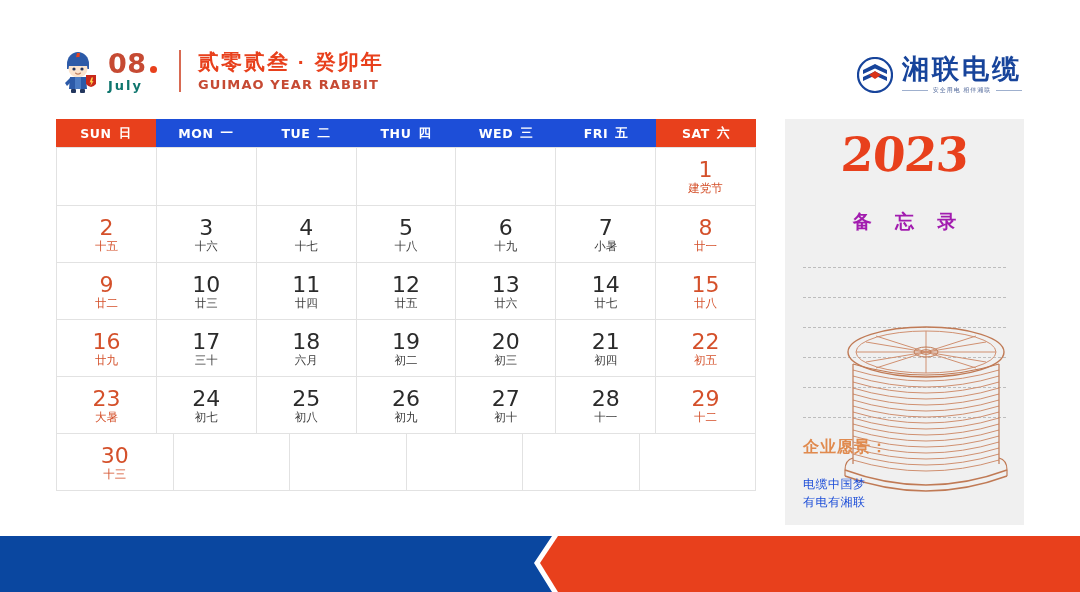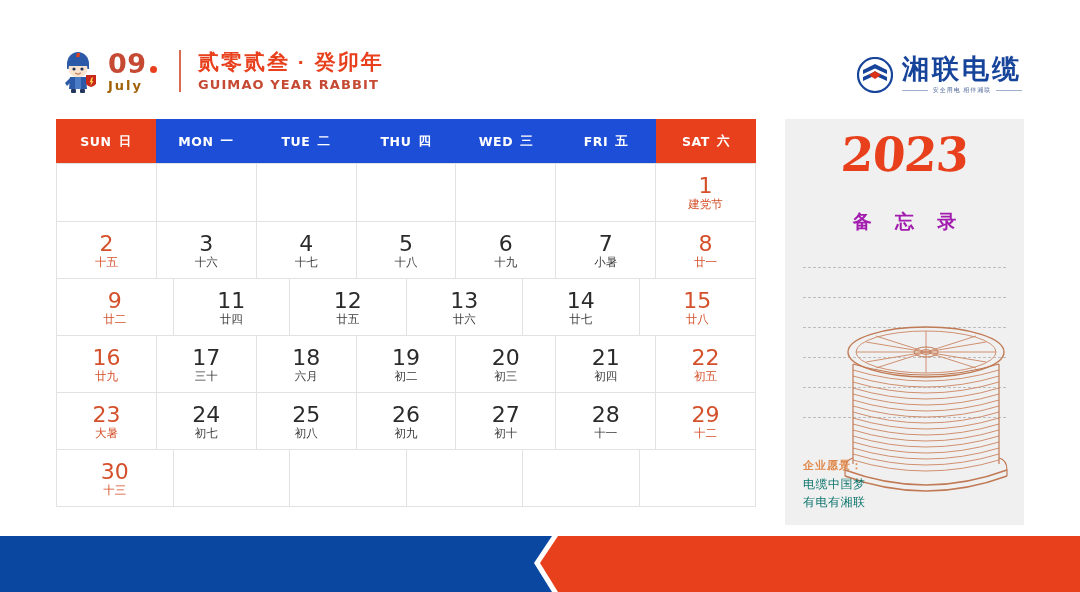--- a/index.html
+++ b/index.html
@@ -21,21 +21,21 @@
   #month-block { margin-left:8px; width:62px; }
   #month-num-row { display:flex; align-items:center; }
   #month-number {
     font-family:"DejaVu Sans",sans-serif;
     font-size:27px; font-weight:bold; color:#C64A33; letter-spacing:0.5px;
     line-height:1;
   }
   #month-dot { width:7px; height:7px; border-radius:50%; background:#E8401C; margin-left:3px; margin-top:12px; }
   #month-name {
     font-family:"DejaVu Sans",sans-serif;
-    font-size:13px; font-weight:bold; color:#a16207; letter-spacing:2px;
+    font-size:13px; font-weight:bold; color:#0f766e; letter-spacing:2px;
     margin-top:1px;
   }
 
   #brand-divider { width:2px; height:42px; background:#D86A52; margin:0 17px 0 9px; }
 
   #year-cn {
     font-size:21px; font-weight:bold; color:#E8401C; letter-spacing:2px;
     line-height:1.15; white-space:nowrap;
   }
   #year-en {
@@ -54,21 +54,21 @@
   }
   #logo-tag-row { display:flex; align-items:center; margin-top:4px; }
   .tag-rule { height:1px; background:#9FB0CE; flex:1; min-width:14px; }
   #logo-tagline {
     font-size:6px; color:#4A6296; letter-spacing:1px; padding:0 5px; white-space:nowrap;
   }
 
   
   #calendar { position:absolute; left:56px; top:119px; width:700px; }
 
-  #weekday-row { display:flex; height:44px; }
+  #weekday-row { display:flex; height:28px; }
   .weekday {
     flex:1; display:flex; align-items:center; justify-content:center; gap:7px;
     background:#1d4ed8; color:#ffffff;
     font-size:12.5px; font-weight:bold; letter-spacing:0.6px;
   }
   .weekday.weekend { background:#E8401C; }
   .wd-en { font-family:"DejaVu Sans",sans-serif; }
   .wd-cn { font-size:12.5px; }
 
   #days-grid {
@@ -109,22 +109,22 @@
     text-align:center;
     font-size:19px; font-weight:bold; color:#a21caf; letter-spacing:9px;
     text-indent:9px;
   }
   .memo-line {
     position:absolute; left:18px; width:203px; height:0;
     border-top:1px dashed #BDBDBD;
   }
   #cable-spool { position:absolute; left:46px; top:205px; width:190px; height:182px; }
   #vision-block { position:absolute; left:18px; bottom:14px; }
-  #vision-label { font-size:11px; color:#E08A4E; font-weight:bold; letter-spacing:1px; margin-bottom:3px; }
-  .vision-line { font-size:12px; color:#0f766e; line-height:1.45; letter-spacing:0.5px; }
+  #vision-label { font-size:16px; color:#E08A4E; font-weight:bold; letter-spacing:1px; margin-bottom:18px; }
+  .vision-line { font-size:12px; color:#1d4ed8; line-height:1.45; letter-spacing:0.5px; }
 
   
   #footer { position:absolute; left:0; bottom:0; width:1080px; height:56px; }
 </style>
 </head>
 <body>
 
 <div id="header">
 
   <div id="brand-block">
@@ -150,21 +150,21 @@
         <rect x="15" y="41" width="5" height="4" rx="1" fill="#23365E"></rect>
         <rect x="24" y="41" width="5" height="4" rx="1" fill="#23365E"></rect>
 
         <path d="M30 27 L40 27 L40 36 Q35 42 30 36 Z" fill="#C8281A"></path>
         <path d="M35.6 29.5 L37 29.5 L36 33.3 L37.6 33 L34.4 38 L35.3 34.3 L33.6 34.6 Z" fill="#FFD24A"></path>
       </svg>
     </div>
 
     <div id="month-block">
       <div id="month-num-row">
-        <span id="month-number">09</span>
+        <span id="month-number">08</span>
         <span id="month-dot"></span>
       </div>
       <div id="month-name">July</div>
     </div>
 
     <div id="brand-divider"></div>
 
     <div>
       <div id="year-cn">贰零贰叁 · 癸卯年</div>
       <div id="year-en">GUIMAO YEAR RABBIT</div>
@@ -262,20 +262,24 @@
         </div>
         <div class="day-cell weekend">
           <div class="day-num">8</div>
           <div class="day-sub">廿一</div>
         </div>
       </div>
       <div class="week-row">
         <div class="day-cell weekend">
           <div class="day-num">9</div>
           <div class="day-sub">廿二</div>
+        </div>
+        <div class="day-cell">
+          <div class="day-num">10</div>
+          <div class="day-sub">廿三</div>
         </div>
         <div class="day-cell">
           <div class="day-num">11</div>
           <div class="day-sub">廿四</div>
         </div>
         <div class="day-cell">
           <div class="day-num">12</div>
           <div class="day-sub">廿五</div>
         </div>
         <div class="day-cell">

